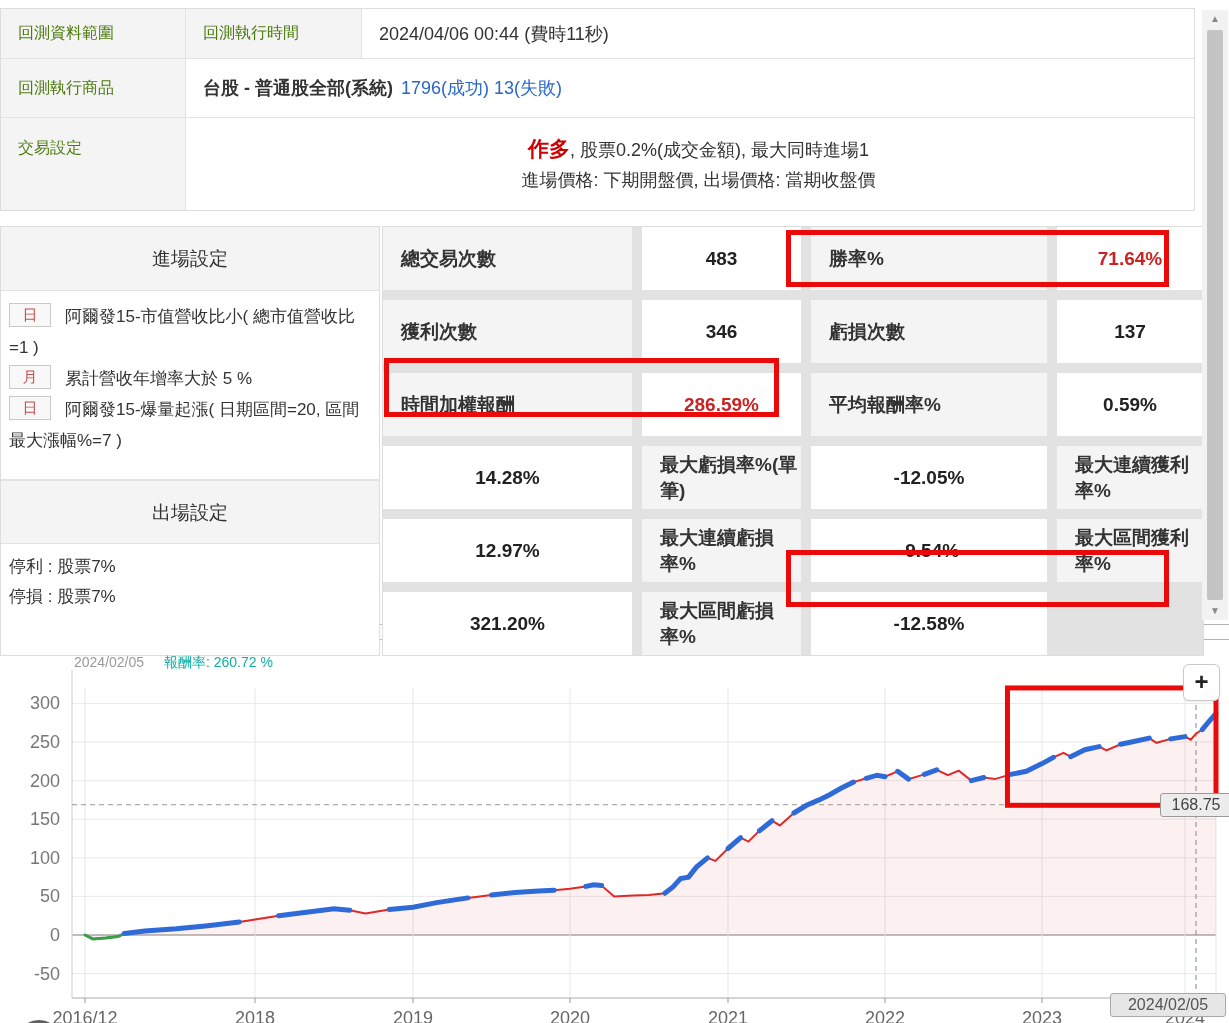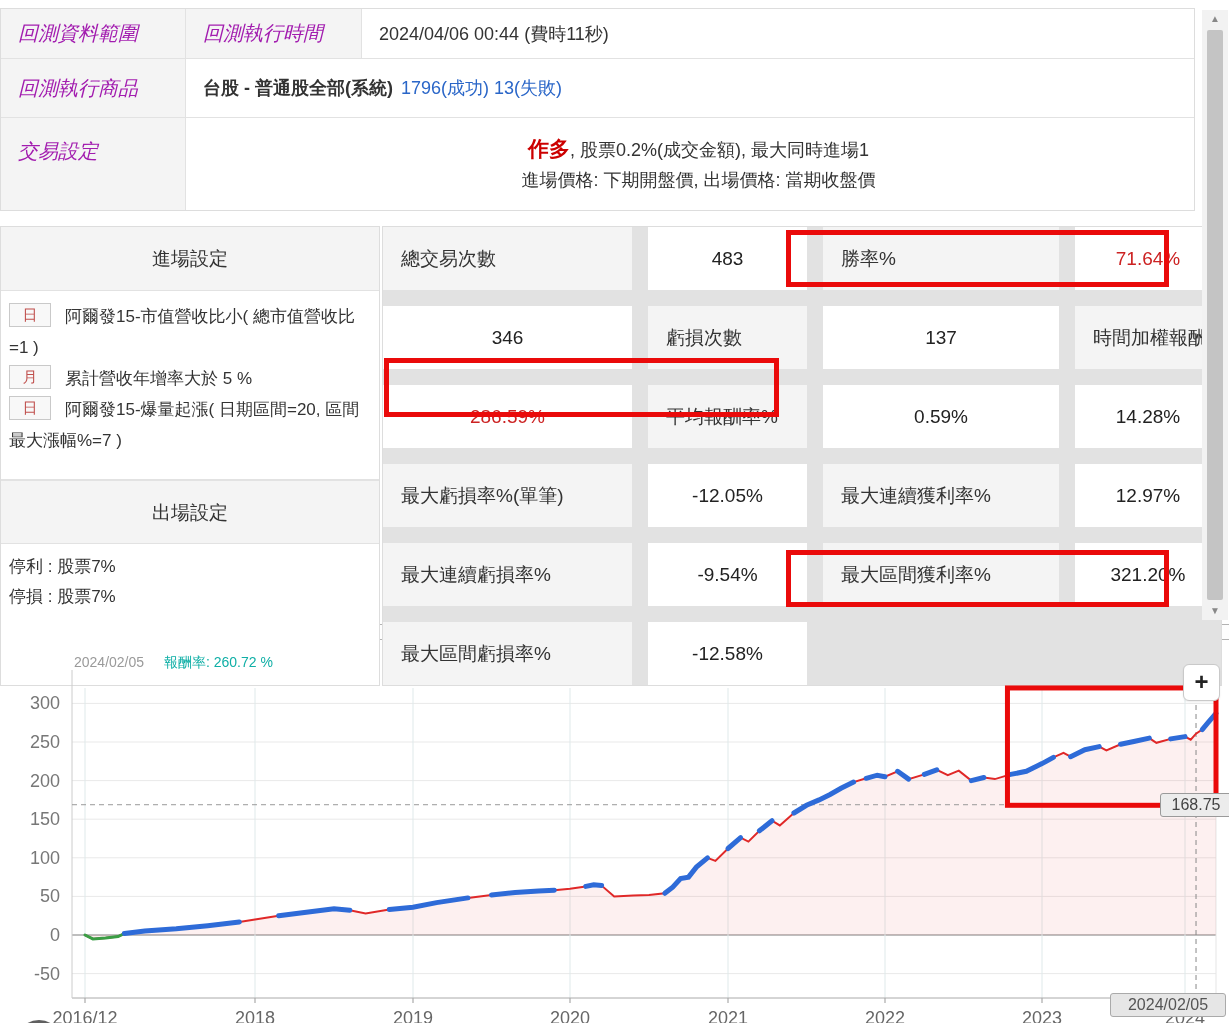--- a/index.html
+++ b/index.html
@@ -10,22 +10,22 @@
   }
   
   .top-section { position:relative; width:1229px; height:614px; }
   .content { width:1195px; }
 
   
   .info-table { margin:8px 0 0 0; border:1px solid #ddd; border-bottom:1px solid #ddd; }
   .info-row { display:flex; border-bottom:1px solid #e2e2e2; }
   .info-row:last-child { border-bottom:none;text-align:right; }
   .cell { display:flex; align-items:center; }
-  .lbl { background:#f4f4f4; color:#a21caf; padding-left:17px; font-size:20px;
-         border-right:1px solid #e2e2e2; flex-shrink:0;font-style:italic; }
+  .lbl { background:#f4f4f4; color:#4d7c0f; padding-left:17px; font-size:16px;
+         border-right:1px solid #e2e2e2; flex-shrink:0; }
   .val { padding-left:17px; font-size:18px; color:#333; }
   .r1 { height:49px; }
   .r2 { height:58px; }
   .r3 { height:92px; }
   .w-label { width:185px; }
   .w-val1 { width:414px; border-right:1px solid #e2e2e2; }
   .w-label2 { width:176px; }
   .w-rest { flex:1; }
   .bold { font-weight:bold; }
   .link-blue { color:#2a66c8; margin-left:8px; }
@@ -41,21 +41,21 @@
   .panel-body { padding:10px 8px 8px 8px; font-size:17px; line-height:31px; color:#333;
                 border-bottom:1px solid #e2e2e2; }
   .panel-body.conditions { min-height:189px; }
   .cond-badge { display:inline-block; width:42px; text-align:center; border:1px solid #c9c9c9;
                 background:#f8f8f8; color:#c0504d; font-size:15px; line-height:22px;
                 margin-right:14px; vertical-align:2px; }
   .panel-body.exit { border-bottom:none; min-height:66px; line-height:30px; padding-top:8px; }
 
   .stats-wrap { position:relative; margin-left:2px; flex:1; }
   .stats-grid { display:grid; grid-template-columns:249px 159px 236px 146px;
-                grid-auto-rows:63px; gap:16px; background:#e2e2e2; border:1px solid #ddd; }
+                grid-auto-rows:63px; gap:10px; background:#e2e2e2; border:1px solid #ddd;font-weight:bold; }
   .sg-cell { background:#fff; display:flex; align-items:center; font-size:19px; }
   .sg-label { background:#f4f4f4; padding-left:18px; color:#333; }
   .sg-value { justify-content:center; color:#222; }
   .sg-red { color:#cc2222; }
   .hilite-box { position:absolute; border:5px solid #ea0a0a; pointer-events:none; }
   .box-winrate { left:404px; top:4px;   width:383px; height:57px; }
   .box-twr     { left:2px;   top:132px; width:395px; height:59px; }
   .box-maxdd   { left:404px; top:324px; width:383px; height:57px; }
 
   
@@ -131,20 +131,21 @@
         </div>
       </div>
 
       <div class="stats-wrap">
         <div class="stats-grid">
           <div class="sg-cell sg-label">總交易次數</div>
           <div class="sg-cell sg-value">483</div>
           <div class="sg-cell sg-label">勝率%</div>
           <div class="sg-cell sg-value sg-red">71.64%</div>
 
+          <div class="sg-cell sg-label">獲利次數</div>
           <div class="sg-cell sg-value">346</div>
           <div class="sg-cell sg-label">虧損次數</div>
           <div class="sg-cell sg-value">137</div>
 
           <div class="sg-cell sg-label">時間加權報酬</div>
           <div class="sg-cell sg-value sg-red">286.59%</div>
           <div class="sg-cell sg-label">平均報酬率%</div>
           <div class="sg-cell sg-value">0.59%</div>
 
           <div class="sg-cell sg-value">14.28%</div>

